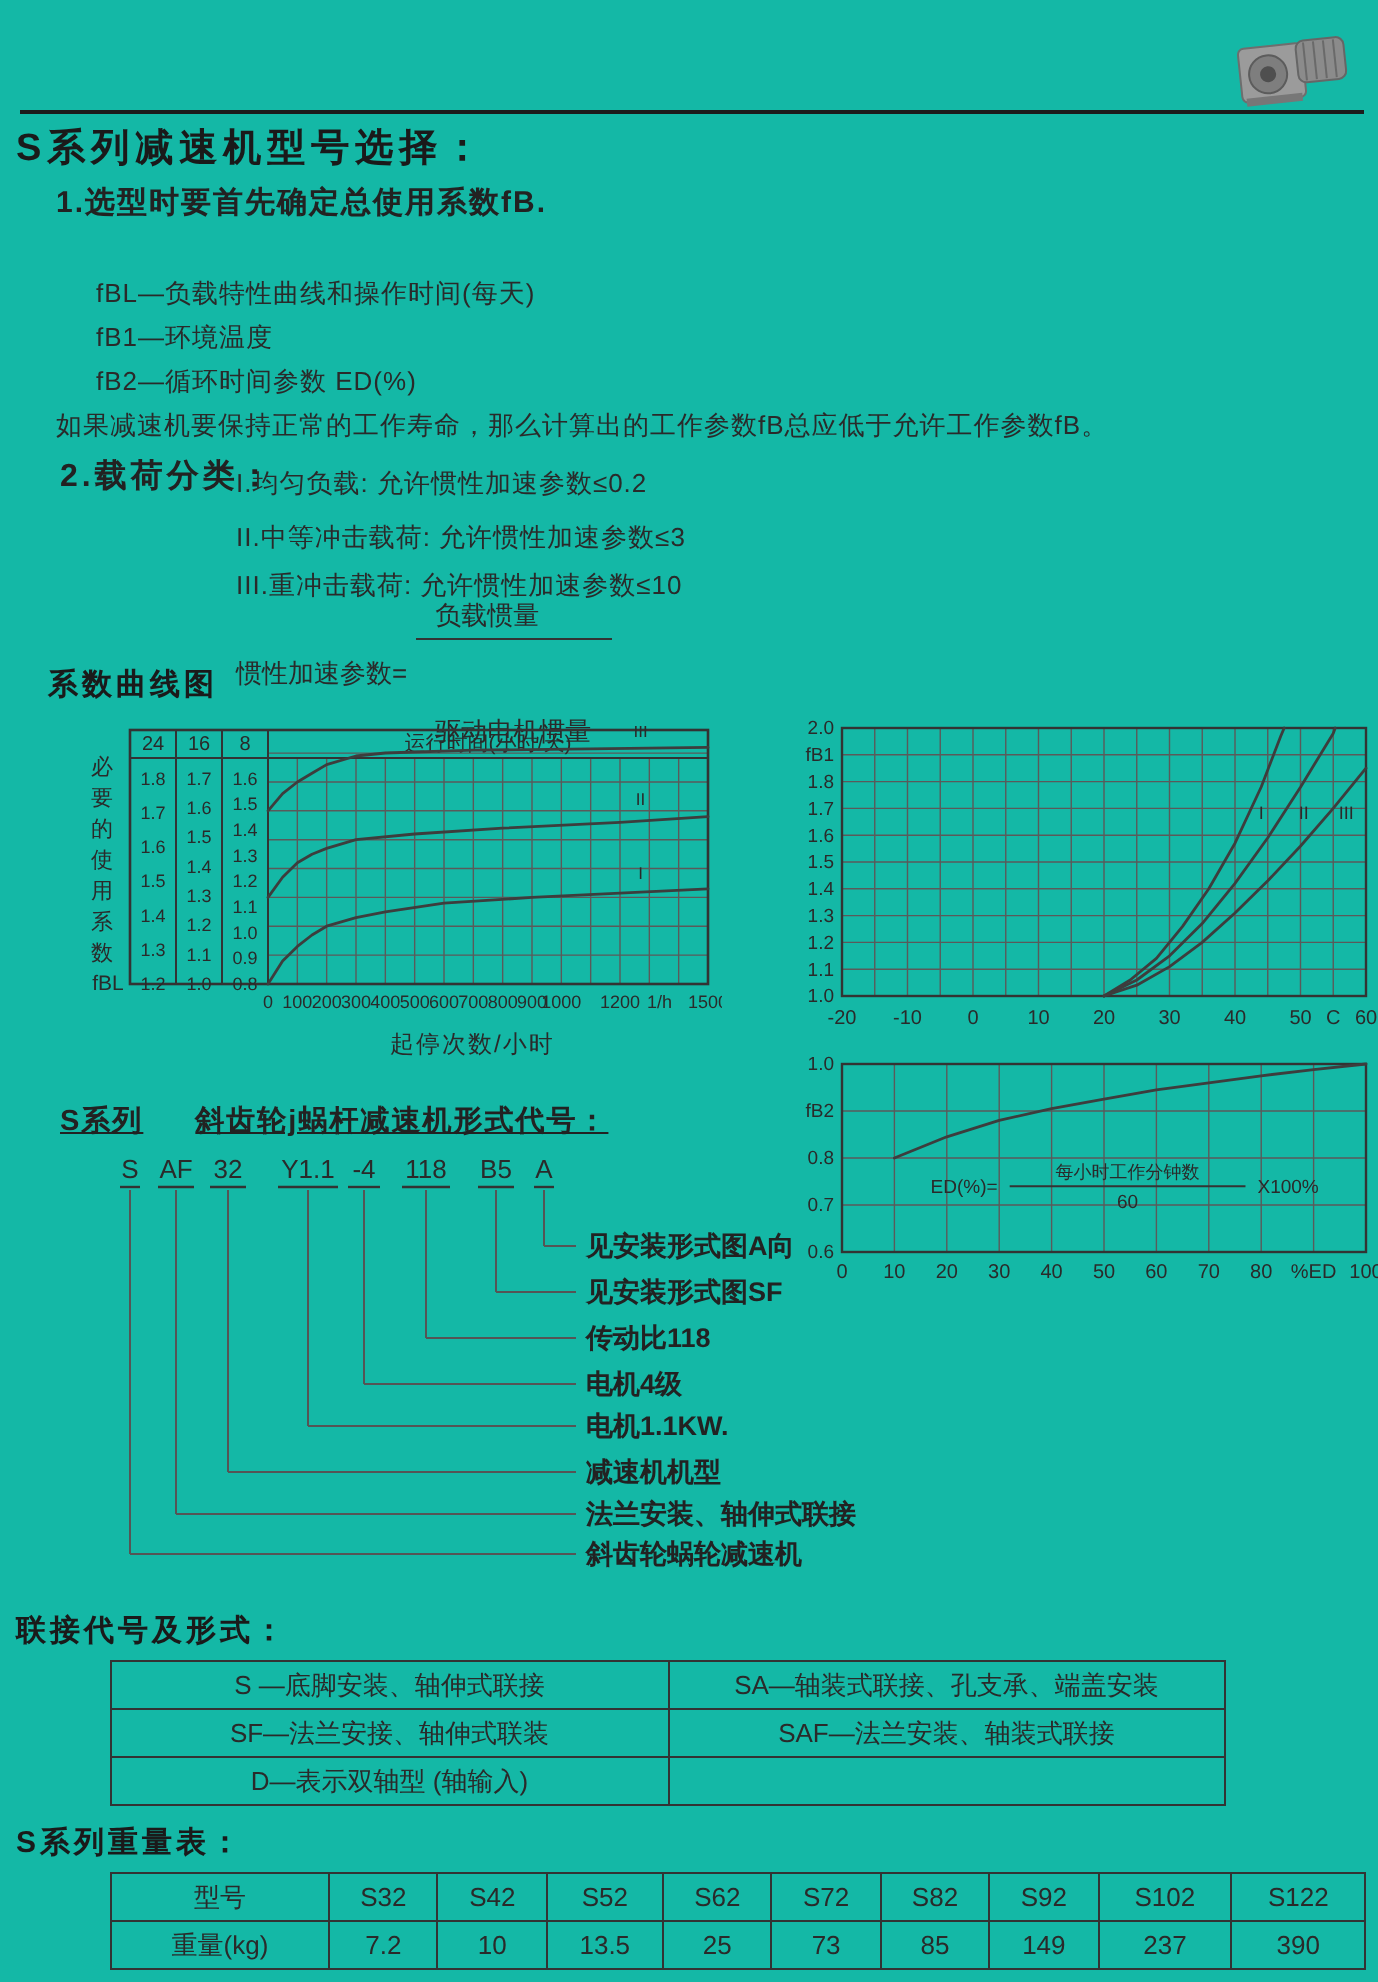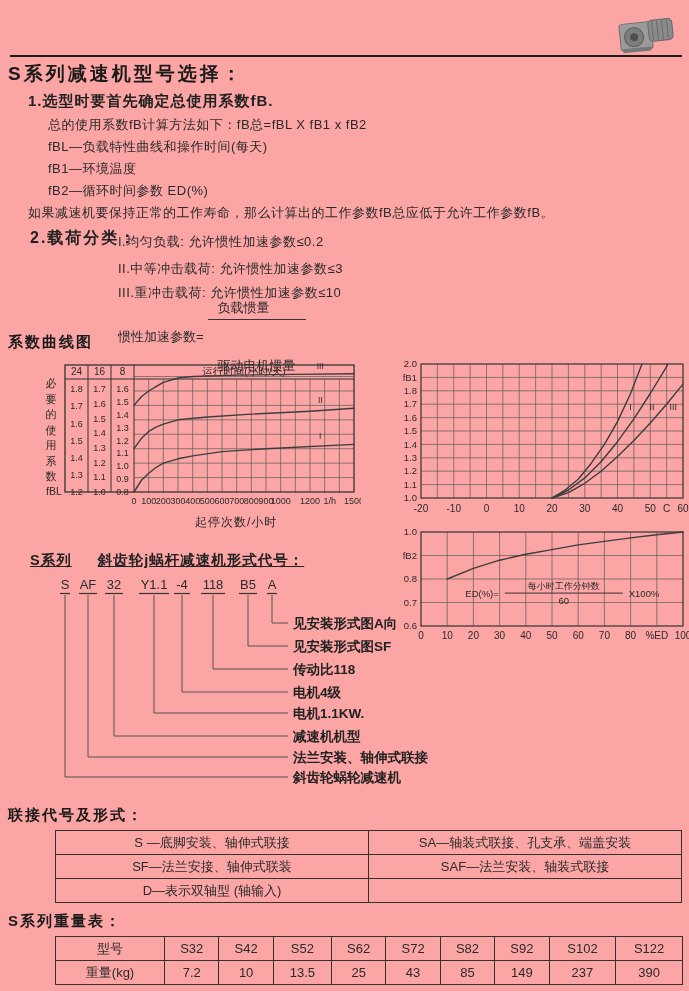--- a/index.html
+++ b/index.html
@@ -1,40 +1,40 @@
 <!DOCTYPE html>
 <html><head>
 <meta charset="utf-8">
 <style>
   html,body{margin:0;padding:0;background:#e8e8e8;}
-  .page{position:relative;width:689px;height:991px;background:#fca5a5;
+  .page{position:relative;width:689px;height:991px;background:#14b8a6;
         font-family:"Liberation Sans","DejaVu Sans",sans-serif;color:#222;overflow:hidden;}
   .abs{position:absolute;}
   .toprule{position:absolute;left:10px;top:55px;width:672px;height:2px;background:#1c1c1c;}
   .title{left:8px;top:61px;font-size:19px;font-weight:bold;letter-spacing:3px;color:#1a1a1a;}
   .h1{left:28px;top:92px;font-size:15px;font-weight:bold;letter-spacing:1px;}
   .body13{font-size:13px;letter-spacing:0.5px;color:#2a2a2a;}
   .l0{left:48px;top:116px;} .l1{left:48px;top:138px;text-align:right;} .l2{left:48px;top:160px;} .l3{left:48px;top:182px;}
   .note{left:28px;top:204px;}
   .h2a{left:30px;top:228px;font-size:16px;font-weight:bold;letter-spacing:2px;}
   .it0{left:118px;top:233px;} .it1{left:118px;top:260px;} .it2{left:118px;top:284px;}
   .formula{left:118px;top:298px;display:flex;align-items:center;font-size:13px;color:#2a2a2a;}
   .frac{display:inline-block;margin-left:4px;}
   .frac .num{padding:1px 10px 2px;border-bottom:1.5px solid #333;}
   .frac .den{padding:2px 10px 0;}
   .hsec{font-size:15px;font-weight:bold;letter-spacing:2px;color:#1a1a1a;}
-  .hcurves{left:8px;top:333px;}
+  .hcurves{left:24px;top:333px;}
   .fblcap{left:195px;top:514px;font-size:12px;letter-spacing:1px;color:#2a2a2a;}
   .desighead{left:30px;top:551px;font-size:14.5px;font-weight:600;letter-spacing:1px;text-decoration:underline;}
   .desighead .gap{display:inline-block;width:26px;}
   .hconn{left:8px;top:806px;}
   .hweight{left:8px;top:912px;}
   table{border-collapse:collapse;font-size:13px;color:#2a2a2a;}
   td{border:1px solid #333;text-align:center;height:23px;padding:0 4px;}
-  .conntable{left:55px;top:830px;width:627px;}
+  .conntable{left:55px;top:830px;width:558px;}
   .conntable td{width:50%;}
   .wtable{left:55px;top:936px;width:628px;}
   .wtable td.c0{width:100px;}
   svg text{font-family:"Liberation Sans","DejaVu Sans",sans-serif;}
 </style>
 </head>
 <body>
 
 <div class="page">
 
@@ -50,21 +50,20 @@
         <circle cx="28" cy="26" r="9.5" fill="#7e7e7e" stroke="#5c5c5c" stroke-width="1"></circle>
         <circle cx="28" cy="26" r="4" fill="#4f4f4f"></circle>
         <rect x="16" y="37" width="28" height="4" fill="#777"></rect>
       </g>
     </svg>
   </div>
   <div class="toprule"></div>
 
   <div class="abs title">S系列减速机型号选择：</div>
   <div class="abs h1">1.选型时要首先确定总使用系数fB.</div>
-  <div class="abs body13 l0">总的使用系数fB计算方法如下：fB总=fBL X fB1 x fB2</div>
   <div class="abs body13 l1">fBL—负载特性曲线和操作时间(每天)</div>
   <div class="abs body13 l2">fB1—环境温度</div>
   <div class="abs body13 l3">fB2—循环时间参数 ED(%)</div>
   <div class="abs body13 note">如果减速机要保持正常的工作寿命，那么计算出的工作参数fB总应低于允许工作参数fB。</div>
 
   <div class="abs h2a">2.载荷分类：</div>
   <div class="abs body13 it0">I.均匀负载: 允许惯性加速参数≤0.2</div>
   <div class="abs body13 it1">II.中等冲击载荷: 允许惯性加速参数≤3</div>
   <div class="abs body13 it2">III.重冲击载荷: 允许惯性加速参数≤10</div>
 
@@ -334,21 +333,21 @@
       <td>S92</td>
       <td>S102</td>
       <td>S122</td>
     </tr>
     <tr>
       <td class="c0">重量(kg)</td>
       <td>7.2</td>
       <td>10</td>
       <td>13.5</td>
       <td>25</td>
-      <td>43</td>
+      <td>73</td>
       <td>85</td>
       <td>149</td>
       <td>237</td>
       <td>390</td>
     </tr>
   </tbody>
     </table>
 
 </div>
 

